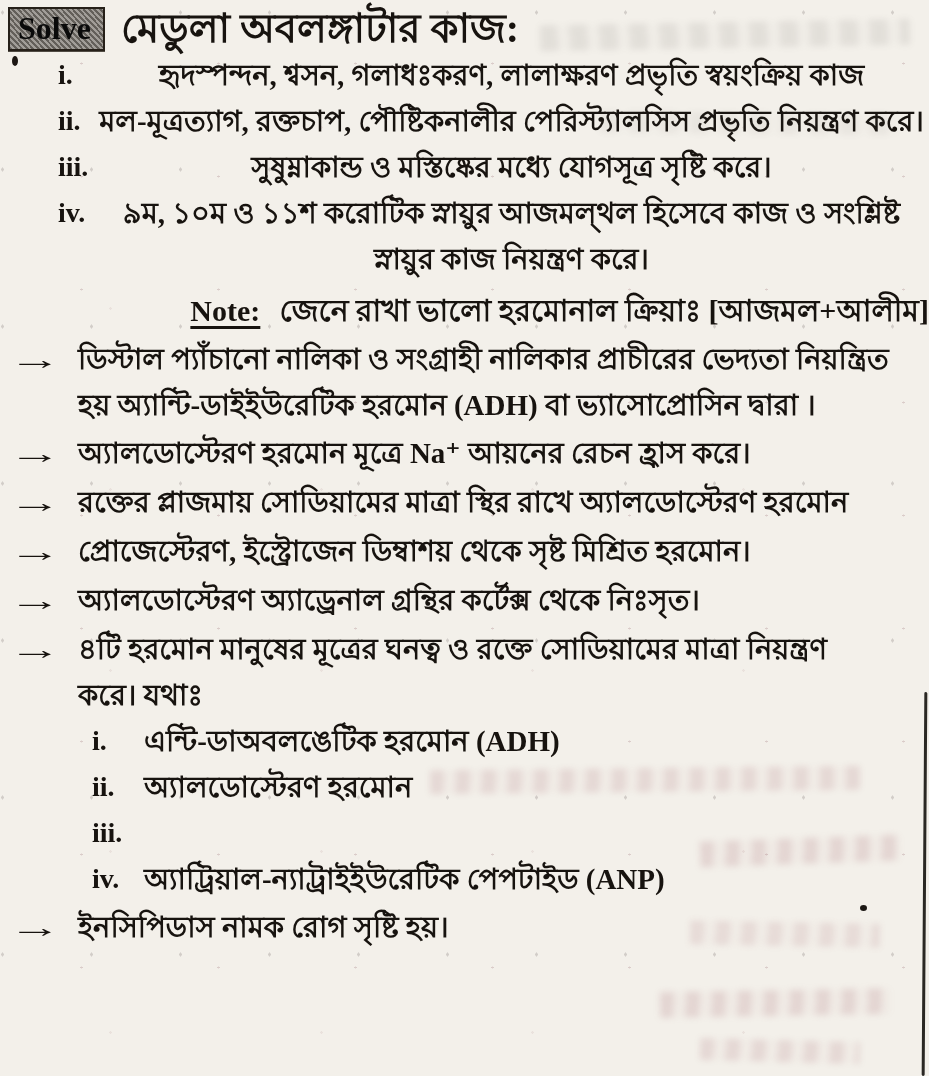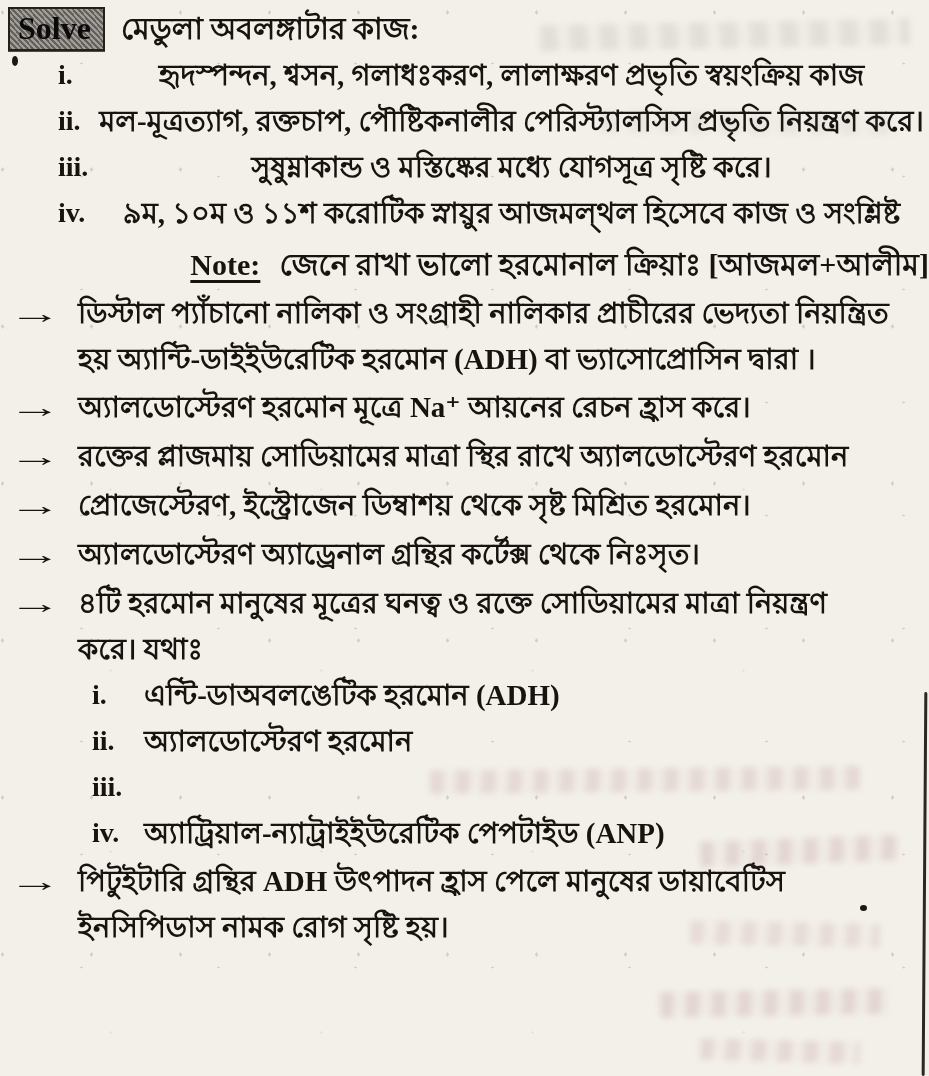--- a/index.html
+++ b/index.html
@@ -26,21 +26,21 @@
   .badge{
     display:inline-block;flex:none;
     background-color:#94908a;
     background-image:repeating-linear-gradient(47deg, rgba(20,16,12,.38) 0 2px, rgba(255,255,255,.12) 2px 4px);
     border:2px solid #262019;
     padding:0 12px 2px 8px;
     font-weight:700;font-size:32px;line-height:38px;
     color:#0a0a0a;
     box-shadow:0 1px 0 #514c44;
   }
-  .h-title{font-weight:700;font-size:30px;white-space:nowrap;}
+  .h-title{font-weight:700;font-size:40px;white-space:nowrap;}
   
   .fn-item{display:flex;align-items:flex-start;}
   .fn-item .marker{flex:none;width:36px;margin-left:58px;font-size:28px;font-weight:600;}
   .fn-lines{flex:1;min-width:0;text-align:center;}
   
   .note-row{margin:6px 0 2px 2px;white-space:nowrap;text-align:right;}
   .note-label{font-weight:700;font-size:30px;text-decoration:underline;text-underline-offset:5px;text-decoration-thickness:2.5px;margin-right:12px;}
   .note-title{font-weight:700;font-size:30px;}
   
   .arrow-item{display:flex;align-items:flex-start;margin-top:2px;}
@@ -83,20 +83,21 @@
     <div class="fn-item">
       <span class="marker">iii.</span>
       <div class="fn-lines">
         <div class="line">সুষুম্নাকান্ড ও মস্তিষ্কের মধ্যে যোগসূত্র সৃষ্টি করে।</div>
       </div>
     </div>
     <div class="fn-item">
       <span class="marker">iv.</span>
       <div class="fn-lines">
         <div class="line">৯ম, ১০ম ও ১১শ করোটিক স্নায়ুর আজমল্থল হিসেবে কাজ ও সংশ্লিষ্ট</div>
+        <div class="line">স্নায়ুর কাজ নিয়ন্ত্রণ করে।</div>
       </div>
     </div>
   </div>
 
   <div class="note-row">
     <span class="note-label">Note:</span>
     <span class="note-title">জেনে রাখা ভালো হরমোনাল ক্রিয়াঃ [আজমল+আলীম]</span>
   </div>
 
   <div>
@@ -154,21 +155,20 @@
     </div>
     <div class="hormone-item">
       <span class="marker">iv.</span>
       <div class="line">অ্যাট্রিয়াল-ন্যাট্রাইইউরেটিক পেপটাইড (ANP)</div>
     </div>
   </div>
 
   <div class="arrow-item">
     <span class="arrow-cell"><span class="arrow-glyph">→</span></span>
     <div class="arrow-lines">
-      <div class="line">পিটুইটারি গ্রন্থির ADH উৎপাদন হ্রাস পেলে মানুষের ডায়াবেটিস</div>
       <div class="line">ইনসিপিডাস নামক রোগ সৃষ্টি হয়।</div>
     </div>
   </div>
 
   <div class="smudge gray" style="left:540px;top:22px;width:370px;height:26px;opacity:.35;transform:rotate(-1deg);"></div>
   <div class="smudge gray" style="left:600px;top:112px;width:300px;height:22px;opacity:.22;transform:rotate(.5deg);"></div>
   <div class="smudge pink" style="left:430px;top:768px;width:430px;height:24px;opacity:.45;transform:rotate(-.6deg);"></div>
   <div class="smudge pink" style="left:700px;top:838px;width:200px;height:26px;opacity:.5;transform:rotate(-2deg);"></div>
   <div class="smudge pink" style="left:690px;top:922px;width:190px;height:24px;opacity:.4;transform:rotate(1deg);"></div>
   <div class="smudge pink" style="left:660px;top:990px;width:230px;height:26px;opacity:.5;transform:rotate(-1deg);"></div>

